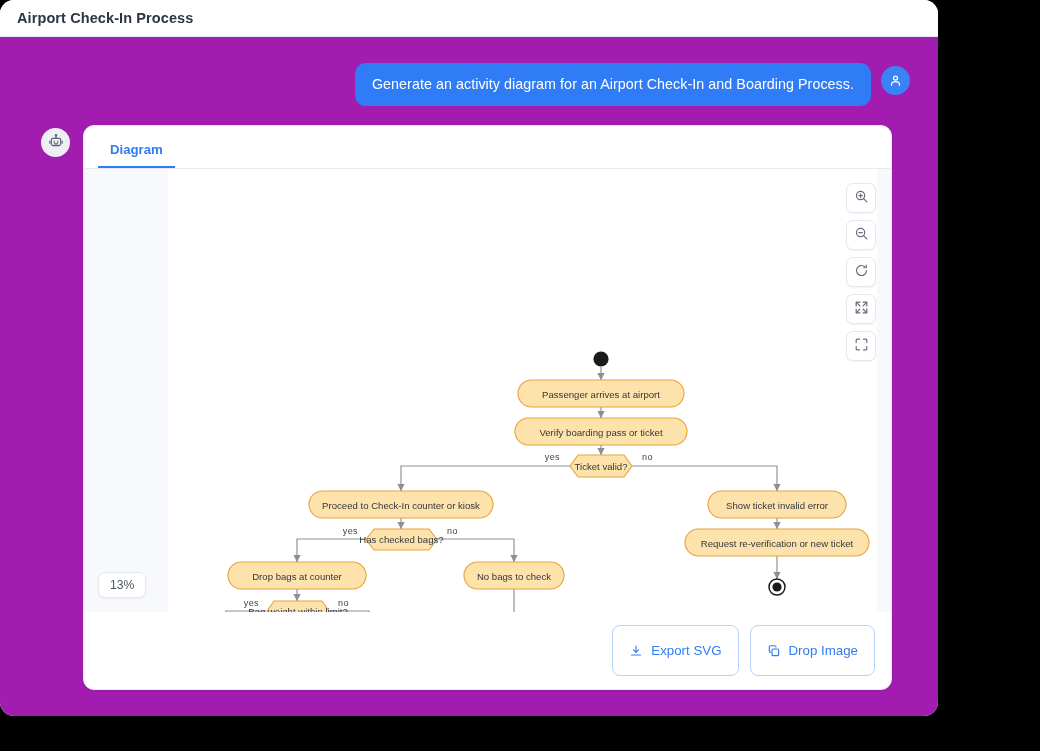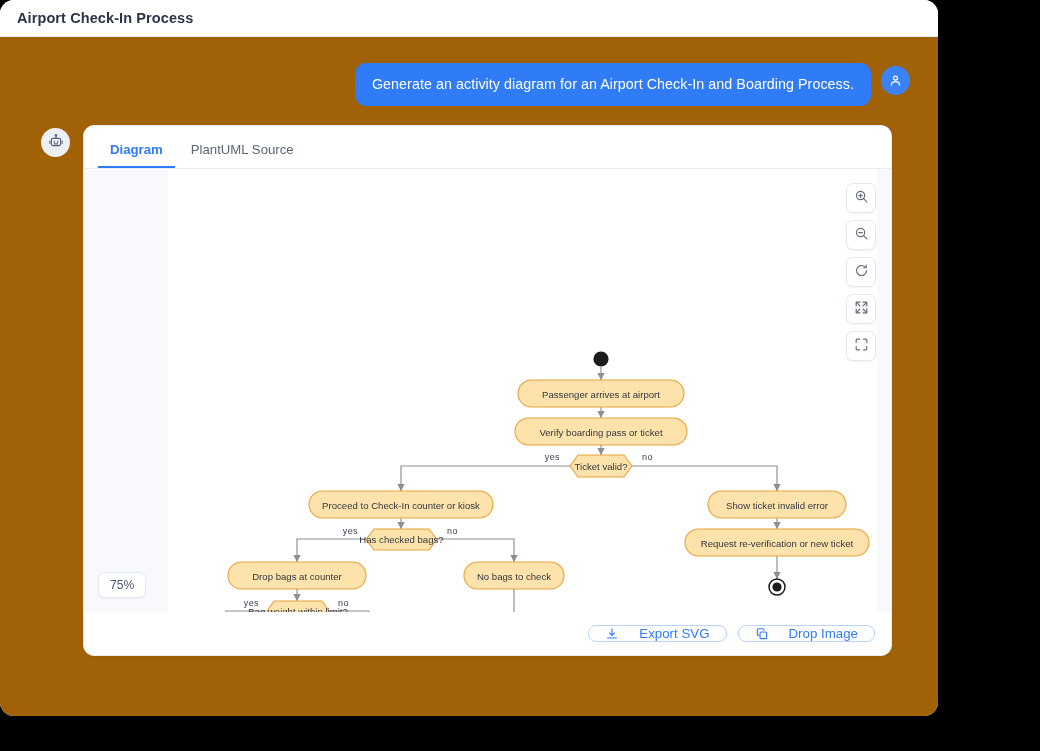--- a/index.html
+++ b/index.html
@@ -36,21 +36,21 @@
     font-size: 14.5px;
     font-weight: 700;
     color: #2c3446;
     letter-spacing: 0.1px;
   }
 
   
   .chat-area {
     position: relative;
     height: 679px;
-    background: #a16207;
+    background: #a21caf;
     padding: 0;
   }
 
   
   .msg-row-user {
     display: flex;
     align-items: flex-start;
     justify-content: flex-end;
     padding: 26px 28px 0 0;
     gap: 10px;
@@ -176,28 +176,28 @@
   .card-footer {
     display: flex;
     justify-content: flex-end;
     gap: 11px;
     padding: 13px 16px;
     background: #ffffff;
   }
   .action-btn {
     display: inline-flex;
     align-items: center;
-    gap: 20px;
+    gap: 8px;
     border: 1px solid #b9d3fb;
     background: #ffffff;
     color: #2f7cf6;
     font-size: 13.3px;
     font-weight: 500;
     border-radius: 8px;
-    padding: 0 16px;
+    padding: 17px 16px;
     cursor: pointer;
     font-family: "Liberation Sans", sans-serif;
   }
   .action-btn svg { display: block; }
 
   
   .node-label {
     font-family: "Liberation Sans", sans-serif;
     font-size: 9.6px;
     fill: #33373f;
@@ -244,21 +244,20 @@
             <path d="M9.3 12.3v1.7M14.7 12.3v1.7"></path>
             <path d="M9.6 16.4h4.8"></path>
           </svg>
         </span>
       </div>
 
       <div class="card">
 
         <div class="tabs">
           <div class="tab active">Diagram</div>
-          <div class="tab">PlantUML Source</div>
         </div>
 
         <div class="canvas-wrap">
 
           <div class="svg-sheet">
             <svg width="709" height="443" viewBox="0 0 709 443" xmlns="http://www.w3.org/2000/svg">
               <defs>
                 <marker id="ah" markerWidth="9" markerHeight="9" refX="6.2" refY="3.2" orient="auto">
                   <path d="M0,0 L6.4,3.2 L0,6.4 z" fill="#8a8f98"></path>
                 </marker>
@@ -453,21 +452,21 @@
                 <svg width="15" height="15" viewBox="0 0 24 24" fill="none" stroke="#646d7e" stroke-width="1.9" stroke-linecap="round" stroke-linejoin="round">
                   <path d="M3.5 8.8V5.2a1.7 1.7 0 0 1 1.7-1.7h3.6"></path>
                   <path d="M15.2 3.5h3.6a1.7 1.7 0 0 1 1.7 1.7v3.6"></path>
                   <path d="M20.5 15.2v3.6a1.7 1.7 0 0 1-1.7 1.7h-3.6"></path>
                   <path d="M8.8 20.5H5.2a1.7 1.7 0 0 1-1.7-1.7v-3.6"></path>
                 </svg>
               </span>
             </div>
           </div>
 
-          <div class="zoom-badge">75%</div>
+          <div class="zoom-badge">13%</div>
         </div>
 
         <div class="card-footer">
           <button class="action-btn">
             <span>
               <svg width="14" height="14" viewBox="0 0 24 24" fill="none" stroke="#2f7cf6" stroke-width="2" stroke-linecap="round" stroke-linejoin="round">
                 <path d="M12 3.5v10.5"></path>
                 <path d="M7.8 10.2 L12 14.4 L16.2 10.2"></path>
                 <path d="M4.2 18.8h15.6"></path>
               </svg>

